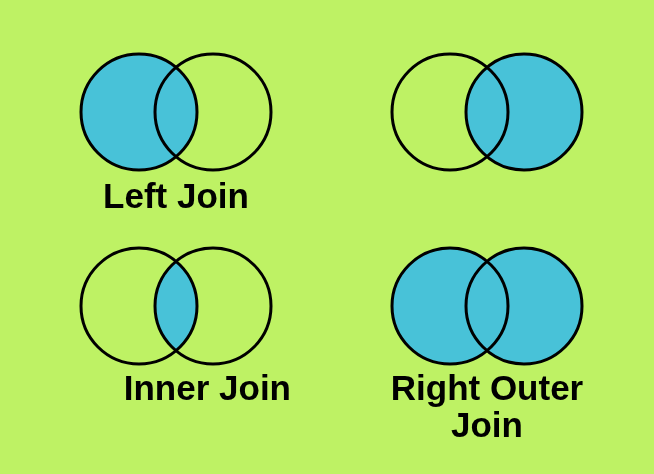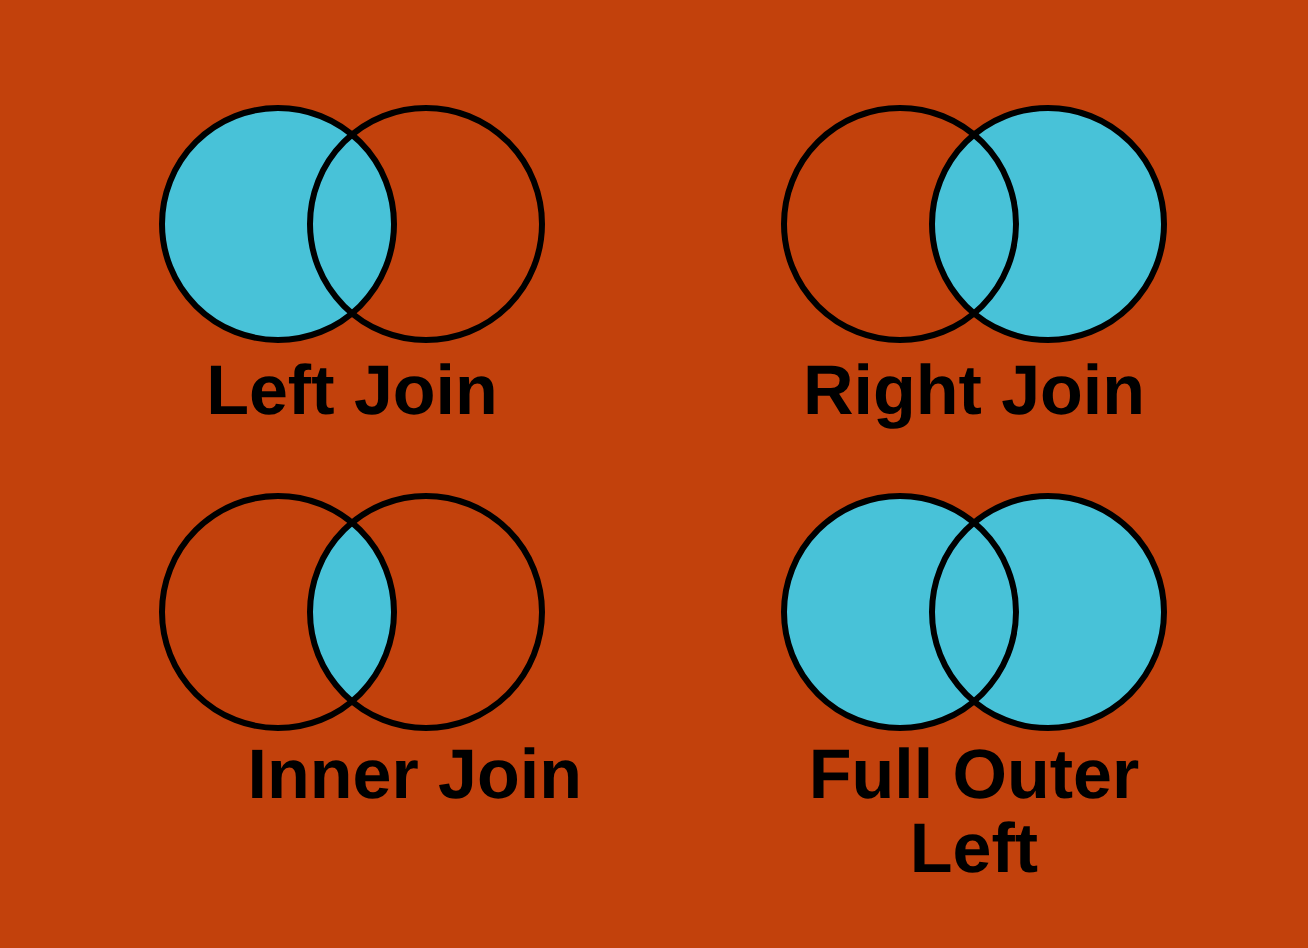--- a/index.html
+++ b/index.html
@@ -4,21 +4,21 @@
 <style>
   html, body {
     margin: 0;
     padding: 0;
     background: #ffffff;
   }
   #canvas {
     position: relative;
     width: 654px;
     height: 474px;
-    background: #c2410c;
+    background: #bef264;
     overflow: hidden;
     font-family: "Liberation Sans", sans-serif;
   }
   .venn-svg {
     position: absolute;
     width: 240px;
     height: 126px;
   }
   .venn-label {
     position: absolute;
@@ -65,21 +65,20 @@
       <clipPath id="clip-right-1">
           <circle cx="157" cy="63" r="58"></circle>
         </clipPath>
     </defs>
     <circle cx="83" cy="63" r="58" fill="none"></circle>
     <circle cx="157" cy="63" r="58" fill="#48C2D8"></circle>
     <circle cx="83" cy="63" r="58" clip-path="url(#clip-right-1)" fill="none"></circle>
     <circle cx="83" cy="63" r="58" fill="none" stroke-width="3" stroke="#000000"></circle>
     <circle cx="157" cy="63" r="58" fill="none" stroke-width="3" stroke="#000000"></circle>
   </svg>
-  <div class="venn-label pos-lbl-r1c2" style="color: rgb(0, 0, 0);">Right Join</div>
 
   <svg class="venn-svg pos-svg-r2c1" viewBox="0 0 240 126">
     <defs>
       <clipPath id="clip-right-2">
           <circle cx="157" cy="63" r="58"></circle>
         </clipPath>
     </defs>
     <circle cx="83" cy="63" r="58" fill="none"></circle>
     <circle cx="157" cy="63" r="58" fill="none"></circle>
     <circle cx="83" cy="63" r="58" clip-path="url(#clip-right-2)" fill="#48C2D8"></circle>
@@ -93,15 +92,15 @@
       <clipPath id="clip-right-3">
           <circle cx="157" cy="63" r="58"></circle>
         </clipPath>
     </defs>
     <circle cx="83" cy="63" r="58" fill="#48C2D8"></circle>
     <circle cx="157" cy="63" r="58" fill="#48C2D8"></circle>
     <circle cx="83" cy="63" r="58" clip-path="url(#clip-right-3)" fill="none"></circle>
     <circle cx="83" cy="63" r="58" fill="none" stroke-width="3" stroke="#000000"></circle>
     <circle cx="157" cy="63" r="58" fill="none" stroke-width="3" stroke="#000000"></circle>
   </svg>
-  <div class="venn-label pos-lbl-r2c2" style="color: rgb(0, 0, 0);">Full Outer Left</div>
+  <div class="venn-label pos-lbl-r2c2" style="color: rgb(0, 0, 0);">Right Outer Join</div>
 
 </div>
 
 </body></html>

